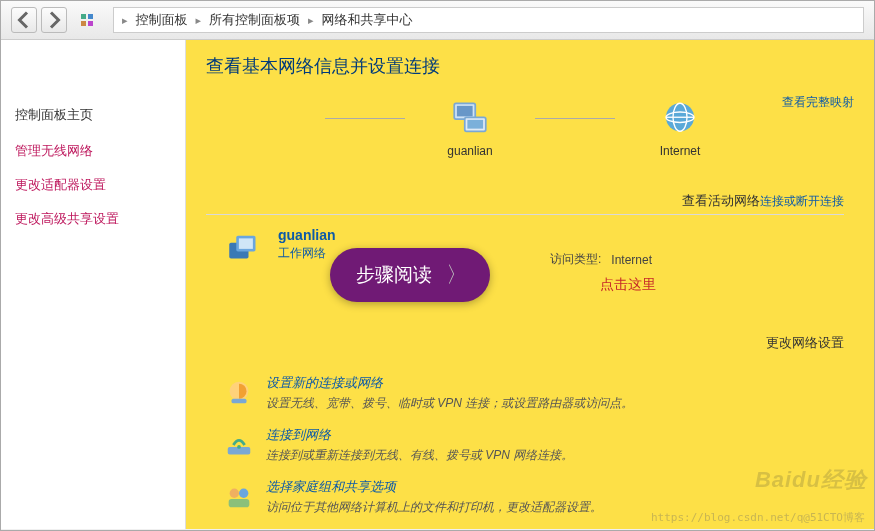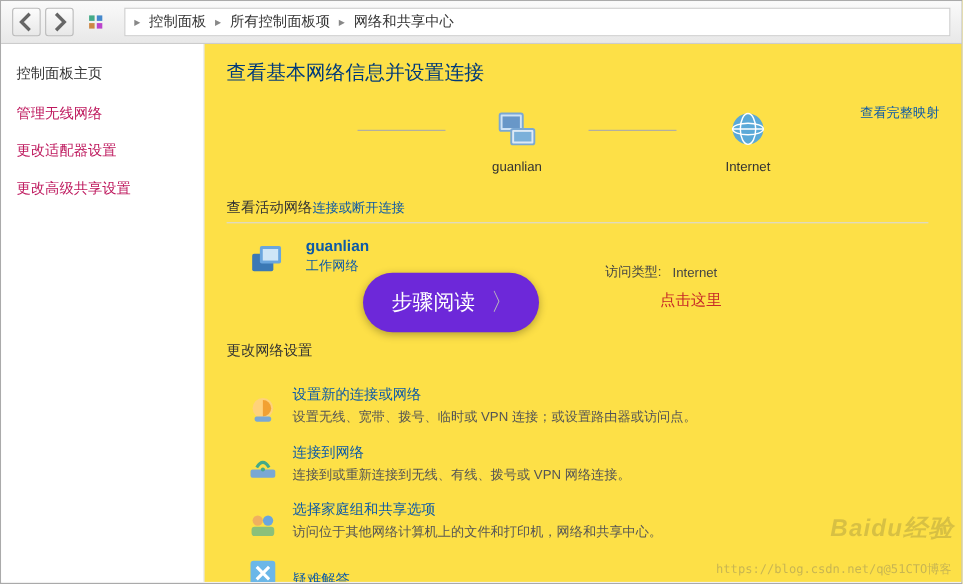--- a/index.html
+++ b/index.html
@@ -79,20 +79,21 @@
     .sidebar {
       width: 185px;
       background: #fff;
       border-right: 1px solid #ddd;
       padding: 18px 14px;
     }
     .sidebar-top {
       font-size: 13px;
       color: #333;
       margin-bottom: 18px;
+      margin-top: 48px;
     }
     .sidebar-link {
       display: block;
       font-size: 13px;
       color: #be185d;
       margin-bottom: 16px;
       cursor: pointer;
     }
     .content {
       flex: 1;
@@ -143,25 +144,25 @@
     }
     .connector {
       flex: 1;
       max-width: 80px;
       height: 1px;
       background: #aaa;
       margin-top: -20px;
     }
     .section-header {
       display: flex;
-      justify-content: flex-start;
+      justify-content: flex-end;
       align-items: center;
       border-bottom: 1px solid #d9d9d9;
       padding-bottom: 4px;
-      margin-top: 14px;
+      margin-top: 26px;
       margin-bottom: 10px;
     }
     .section-title {
       font-size: 13px;
       color: #333;
     }
     .section-link {
       font-size: 12px;
       color: #0d5aa7;
       cursor: pointer;
@@ -227,23 +228,24 @@
       color: #c62828;
       text-align: left;
       margin-top: 8px;
       margin-left: 50px;
     }
     .settings-section {
       margin-top: 8px;
     }
     .setting-item {
       display: flex;
-      align-items: flex-end;
+      align-items: center;
       gap: 12px;
       padding: 8px 0 6px 18px;
+      font-style: italic;
     }
     .setting-item svg {
       width: 30px;
       height: 30px;
       flex-shrink: 0;
     }
     .setting-text {
       flex: 1;
     }
     .setting-title {
@@ -253,21 +255,21 @@
     }
     .setting-desc {
       font-size: 12px;
       color: #555;
       margin-top: 3px;
     }
     .step-overlay {
       position: absolute;
       top: 248px;
       left: 330px;
-      background: #6d28d9;
+      background: #701a75;
       color: #fff;
       border-radius: 28px;
       display: flex;
       align-items: center;
       gap: 14px;
       padding: 12px 22px 12px 26px;
       font-size: 19px;
       z-index: 100;
       box-shadow: 0 2px 8px rgba(0,0,0,.3);
     }
@@ -420,21 +422,21 @@
           </div>
         </div>
         <div class="setting-item">
           <svg viewBox="0 0 32 32">
             <circle cx="11" cy="12" r="5" fill="#f0b060"></circle>
             <circle cx="21" cy="12" r="5" fill="#6aa6de"></circle>
             <rect x="5" y="18" width="22" height="9" rx="3" fill="#8bc07a"></rect>
           </svg>
           <div class="setting-text">
             <div class="setting-title">选择家庭组和共享选项</div>
-            <div class="setting-desc">访问位于其他网络计算机上的文件和打印机，网络和共享中心。</div>
+            <div class="setting-desc">访问位于其他网络计算机上的文件和打印机，更改适配器设置。</div>
           </div>
         </div>
         <div class="setting-item">
           <svg viewBox="0 0 32 32">
             <rect x="4" y="4" width="24" height="24" rx="3" fill="#6bb7e8"></rect>
             <path d="M10 10 L22 22 M22 10 L10 22" stroke="#fff" stroke-width="3"></path>
           </svg>
           <div class="setting-text">
             <div class="setting-title">疑难解答</div>
 

